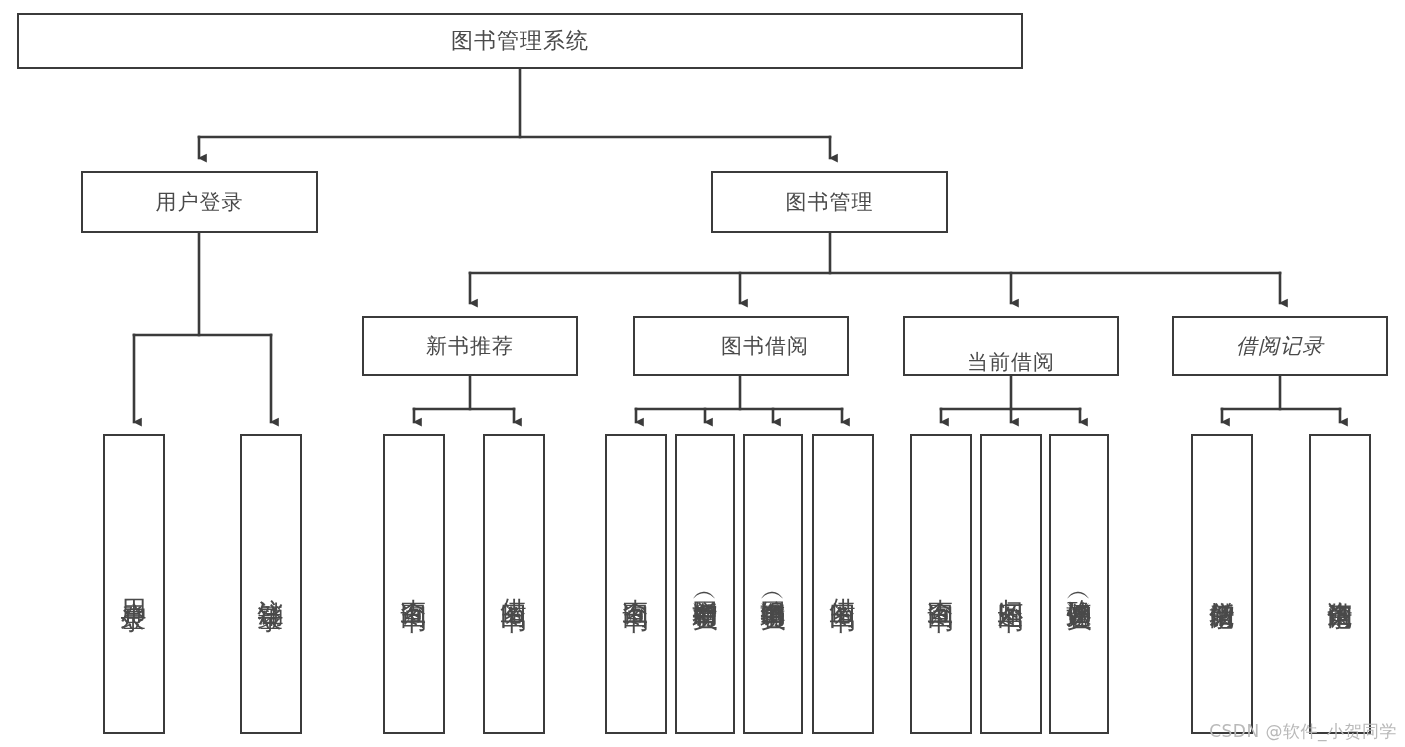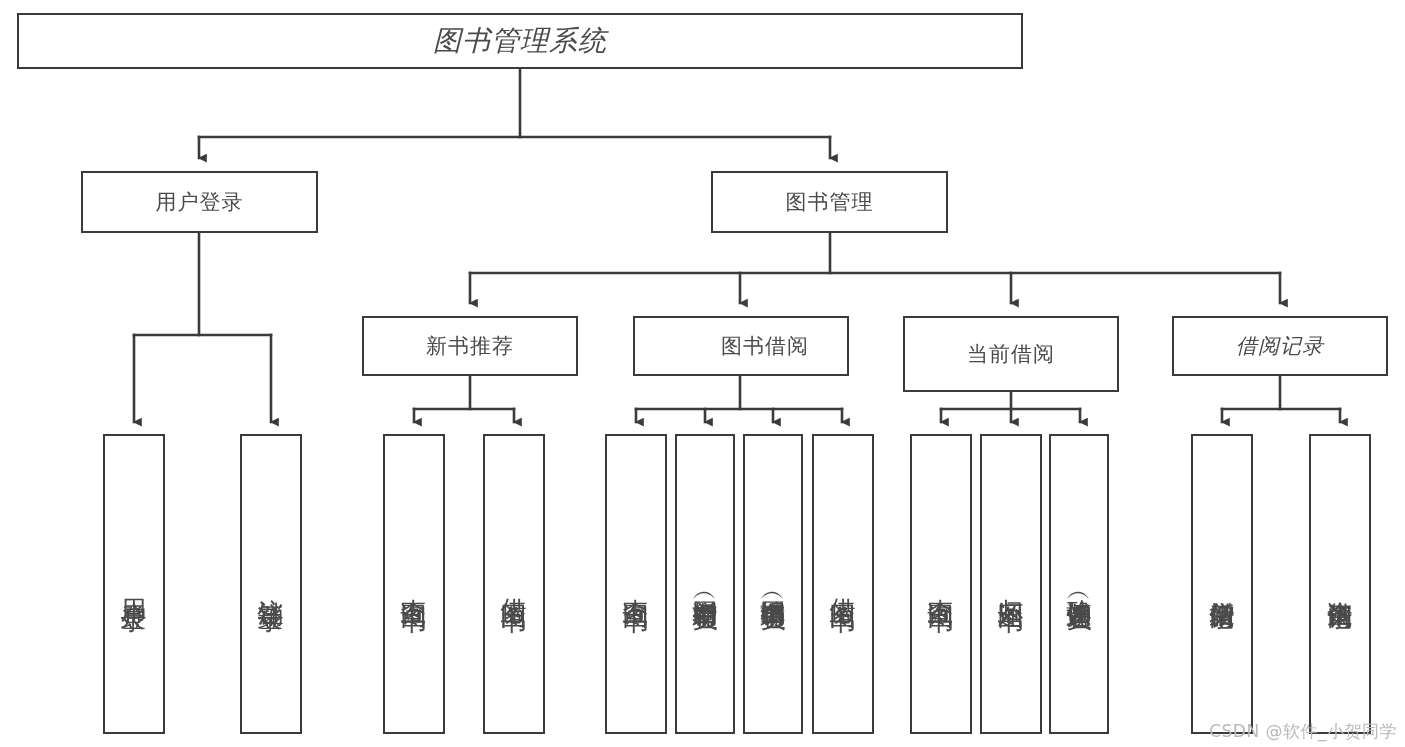--- a/index.html
+++ b/index.html
@@ -22,21 +22,21 @@
     justify-content:center;
     color:#3f3f3f;
   }
   .node .lbl{
     font-size:21px;
     letter-spacing:1px;
     line-height:1.15;
     white-space:nowrap;
     color:#4a4a4a;
   }
-  .node.root .lbl{font-size:28px;font-style:italic;}
+  .node.root .lbl{font-size:22px;}
   .leaf{
     position:absolute;
     box-sizing:border-box;
     background:#ffffff;
     border:2px solid #3b3b3b;
     display:flex;
     align-items:center;
     justify-content:center;
   }
   .leaf .vlbl{
@@ -128,21 +128,21 @@
   </div>
 
   <div class="node" style="left:711px;top:171px;width:237px;height:62px;">
     <span class="lbl">图书管理</span>
   </div>
 
   <div class="node" style="left:633px;top:316px;width:216px;height:60px;padding-left:48px;">
     <span class="lbl">图书借阅</span>
   </div>
 
-  <div class="node" style="left:903px;top:316px;width:216px;height:76px;">
+  <div class="node" style="left:903px;top:316px;width:216px;height:60px;align-items:flex-end;">
     <span class="lbl">当前借阅</span>
   </div>
 
   <div class="node" style="left:1172px;top:316px;width:216px;height:60px;font-style:italic;">
     <span class="lbl">借阅记录</span>
   </div>
 
   <div class="leaf" style="left:103px;top:434px;width:62px;height:300px;">
     <span class="vlbl">用户登录</span>
   </div>

